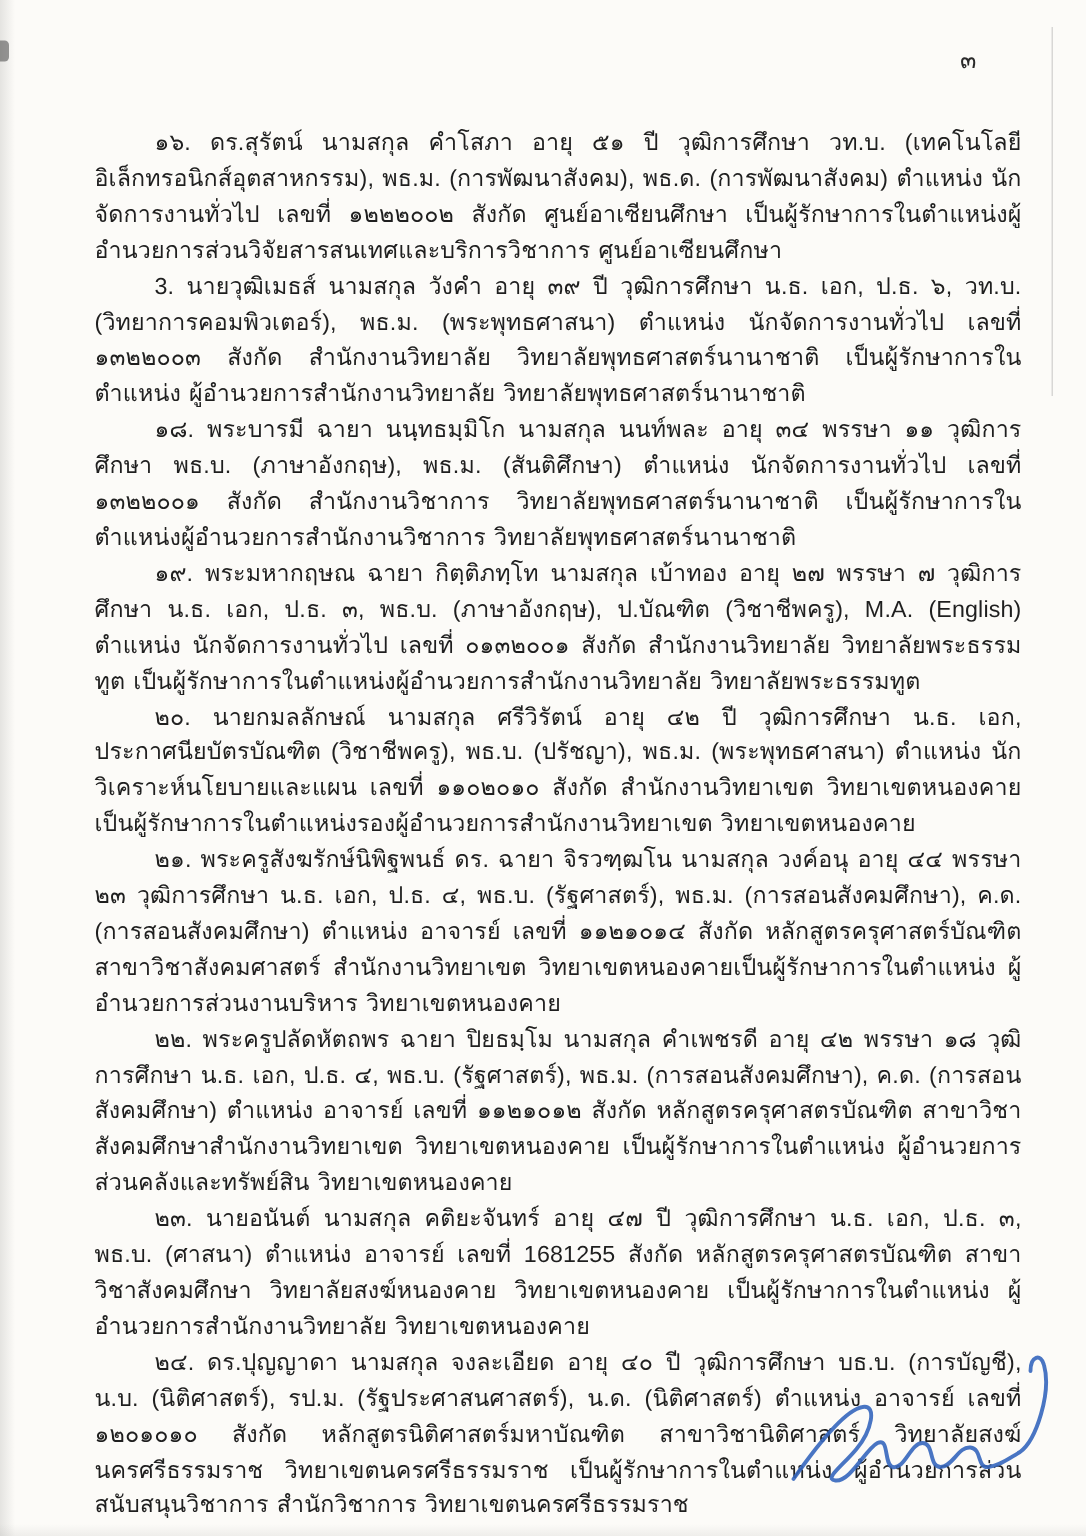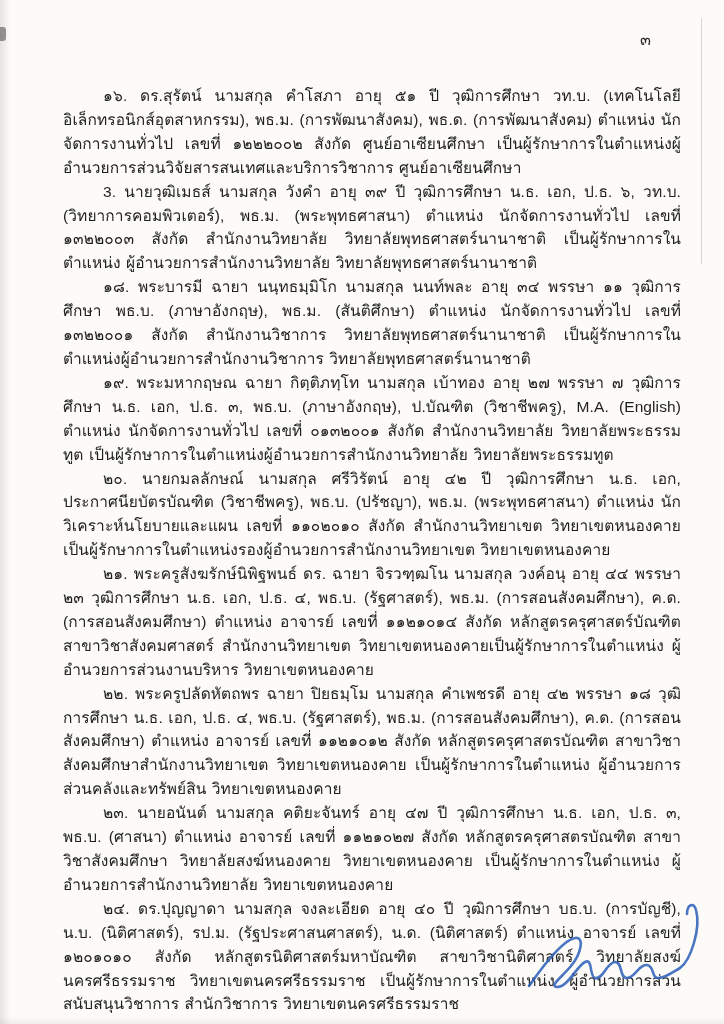--- a/index.html
+++ b/index.html
@@ -84,21 +84,21 @@
   <div class="page-number">๓</div>
 
   <div class="content">
     <p class="para">๑๖. ดร.สุรัตน์ นามสกุล คำโสภา อายุ ๕๑ ปี วุฒิการศึกษา วท.บ. (เทคโนโลยีอิเล็กทรอนิกส์อุตสาหกรรม), พธ.ม. (การพัฒนาสังคม), พธ.ด. (การพัฒนาสังคม) ตำแหน่ง นักจัดการงานทั่วไป เลขที่ ๑๒๒๒๐๐๒ สังกัด ศูนย์อาเซียนศึกษา เป็นผู้รักษาการในตำแหน่งผู้อำนวยการส่วนวิจัยสารสนเทศและบริการวิชาการ ศูนย์อาเซียนศึกษา</p>
     <p class="para">3. นายวุฒิเมธส์ นามสกุล วังคำ อายุ ๓๙ ปี วุฒิการศึกษา น.ธ. เอก, ป.ธ. ๖, วท.บ. (วิทยาการคอมพิวเตอร์), พธ.ม. (พระพุทธศาสนา) ตำแหน่ง นักจัดการงานทั่วไป เลขที่ ๑๓๒๒๐๐๓ สังกัด สำนักงานวิทยาลัย วิทยาลัยพุทธศาสตร์นานาชาติ เป็นผู้รักษาการในตำแหน่ง ผู้อำนวยการสำนักงานวิทยาลัย วิทยาลัยพุทธศาสตร์นานาชาติ</p>
     <p class="para">๑๘. พระบารมี ฉายา นนฺทธมฺมิโก นามสกุล นนท์พละ อายุ ๓๔ พรรษา ๑๑ วุฒิการศึกษา พธ.บ. (ภาษาอังกฤษ), พธ.ม. (สันติศึกษา) ตำแหน่ง นักจัดการงานทั่วไป เลขที่ ๑๓๒๒๐๐๑ สังกัด สำนักงานวิชาการ วิทยาลัยพุทธศาสตร์นานาชาติ เป็นผู้รักษาการในตำแหน่งผู้อำนวยการสำนักงานวิชาการ วิทยาลัยพุทธศาสตร์นานาชาติ</p>
     <p class="para">๑๙. พระมหากฤษณ ฉายา กิตฺติภทฺโท นามสกุล เบ้าทอง อายุ ๒๗ พรรษา ๗ วุฒิการศึกษา น.ธ. เอก, ป.ธ. ๓, พธ.บ. (ภาษาอังกฤษ), ป.บัณฑิต (วิชาชีพครู), M.A. (English) ตำแหน่ง นักจัดการงานทั่วไป เลขที่ ๐๑๓๒๐๐๑ สังกัด สำนักงานวิทยาลัย วิทยาลัยพระธรรมทูต เป็นผู้รักษาการในตำแหน่งผู้อำนวยการสำนักงานวิทยาลัย วิทยาลัยพระธรรมทูต</p>
     <p class="para">๒๐. นายกมลลักษณ์ นามสกุล ศรีวิรัตน์ อายุ ๔๒ ปี วุฒิการศึกษา น.ธ. เอก, ประกาศนียบัตรบัณฑิต (วิชาชีพครู), พธ.บ. (ปรัชญา), พธ.ม. (พระพุทธศาสนา) ตำแหน่ง นักวิเคราะห์นโยบายและแผน เลขที่ ๑๑๐๒๐๑๐ สังกัด สำนักงานวิทยาเขต วิทยาเขตหนองคาย เป็นผู้รักษาการในตำแหน่งรองผู้อำนวยการสำนักงานวิทยาเขต วิทยาเขตหนองคาย</p>
     <p class="para">๒๑. พระครูสังฆรักษ์นิพิฐพนธ์ ดร. ฉายา จิรวฑฺฒโน นามสกุล วงค์อนุ อายุ ๔๔ พรรษา ๒๓ วุฒิการศึกษา น.ธ. เอก, ป.ธ. ๔, พธ.บ. (รัฐศาสตร์), พธ.ม. (การสอนสังคมศึกษา), ค.ด. (การสอนสังคมศึกษา) ตำแหน่ง อาจารย์ เลขที่ ๑๑๒๑๐๑๔ สังกัด หลักสูตรครุศาสตร์บัณฑิต สาขาวิชาสังคมศาสตร์ สำนักงานวิทยาเขต วิทยาเขตหนองคายเป็นผู้รักษาการในตำแหน่ง ผู้อำนวยการส่วนงานบริหาร วิทยาเขตหนองคาย</p>
     <p class="para">๒๒. พระครูปลัดหัตถพร ฉายา ปิยธมฺโม นามสกุล คำเพชรดี อายุ ๔๒ พรรษา ๑๘ วุฒิการศึกษา น.ธ. เอก, ป.ธ. ๔, พธ.บ. (รัฐศาสตร์), พธ.ม. (การสอนสังคมศึกษา), ค.ด. (การสอนสังคมศึกษา) ตำแหน่ง อาจารย์ เลขที่ ๑๑๒๑๐๑๒ สังกัด หลักสูตรครุศาสตรบัณฑิต สาขาวิชาสังคมศึกษาสำนักงานวิทยาเขต วิทยาเขตหนองคาย เป็นผู้รักษาการในตำแหน่ง ผู้อำนวยการส่วนคลังและทรัพย์สิน วิทยาเขตหนองคาย</p>
-    <p class="para">๒๓. นายอนันต์ นามสกุล คติยะจันทร์ อายุ ๔๗ ปี วุฒิการศึกษา น.ธ. เอก, ป.ธ. ๓, พธ.บ. (ศาสนา) ตำแหน่ง อาจารย์ เลขที่ ๑๑๒๑๐๒๗ สังกัด หลักสูตรครุศาสตรบัณฑิต สาขาวิชาสังคมศึกษา วิทยาลัยสงฆ์หนองคาย วิทยาเขตหนองคาย เป็นผู้รักษาการในตำแหน่ง ผู้อำนวยการสำนักงานวิทยาลัย วิทยาเขตหนองคาย</p>
+    <p class="para">๒๓. นายอนันต์ นามสกุล คติยะจันทร์ อายุ ๔๗ ปี วุฒิการศึกษา น.ธ. เอก, ป.ธ. ๓, พธ.บ. (ศาสนา) ตำแหน่ง อาจารย์ เลขที่ 1681255 สังกัด หลักสูตรครุศาสตรบัณฑิต สาขาวิชาสังคมศึกษา วิทยาลัยสงฆ์หนองคาย วิทยาเขตหนองคาย เป็นผู้รักษาการในตำแหน่ง ผู้อำนวยการสำนักงานวิทยาลัย วิทยาเขตหนองคาย</p>
     <p class="para">๒๔. ดร.ปุญญาดา นามสกุล จงละเอียด อายุ ๔๐ ปี วุฒิการศึกษา บธ.บ. (การบัญชี), น.บ. (นิติศาสตร์), รป.ม. (รัฐประศาสนศาสตร์), น.ด. (นิติศาสตร์) ตำแหน่ง อาจารย์ เลขที่ ๑๒๐๑๐๑๐ สังกัด หลักสูตรนิติศาสตร์มหาบัณฑิต สาขาวิชานิติศาสตร์ วิทยาลัยสงฆ์นครศรีธรรมราช วิทยาเขตนครศรีธรรมราช เป็นผู้รักษาการในตำแหน่ง ผู้อำนวยการส่วนสนับสนุนวิชาการ สำนักวิชาการ วิทยาเขตนครศรีธรรมราช</p>
   </div>
 
   <svg class="signature" viewBox="0 0 200 125" xmlns="http://www.w3.org/2000/svg" aria-hidden="true">
     <path d="M 14 98
              C 28 78, 48 52, 60 50
              C 70 48, 66 66, 56 78
              C 46 90, 34 98, 42 99
              C 52 100, 62 78, 70 74
              C 78 70, 74 88, 80 90

